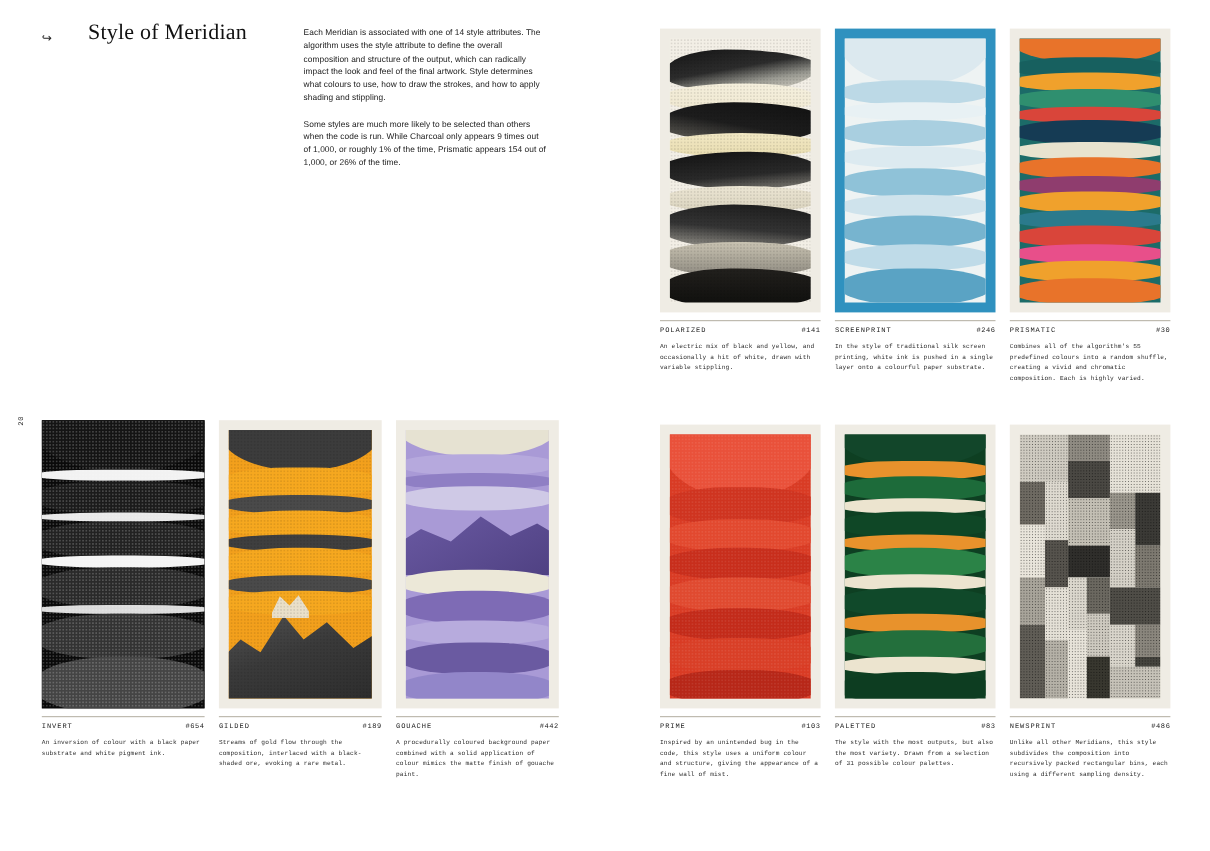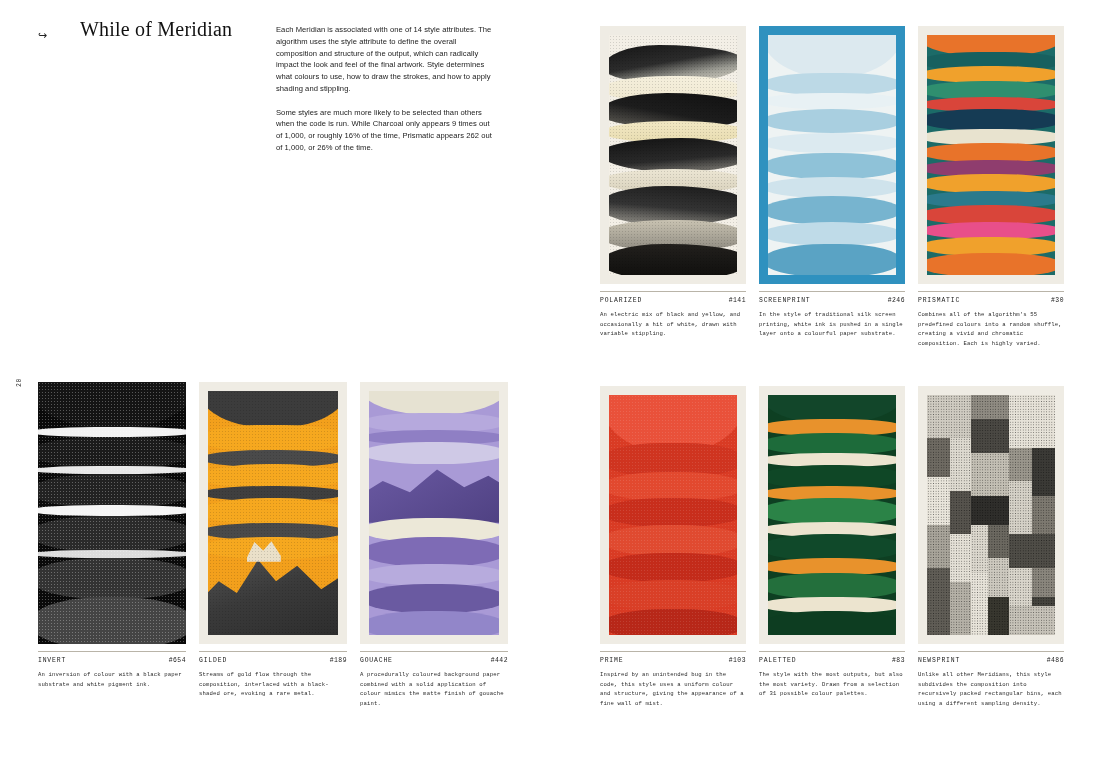--- a/index.html
+++ b/index.html
@@ -292,26 +292,26 @@
 </style>
 </head>
 <body>
 
 <div class="spread">
 
   <div class="page-left">
 
     <div class="header-row">
       <span class="arrow-icon">↪</span>
-      <div class="chapter-title">While of Meridian</div>
+      <div class="chapter-title">Style of Meridian</div>
     </div>
 
     <div class="intro-col">
       <p>Each Meridian is associated with one of 14 style attributes. The algorithm uses the style attribute to define the overall composition and structure of the output, which can radically impact the look and feel of the final artwork. Style determines what colours to use, how to draw the strokes, and how to apply shading and stippling.</p>
-      <p>Some styles are much more likely to be selected than others when the code is run. While Charcoal only appears 9 times out of 1,000, or roughly 16% of the time, Prismatic appears 262 out of 1,000, or 26% of the time.</p>
+      <p>Some styles are much more likely to be selected than others when the code is run. While Charcoal only appears 9 times out of 1,000, or roughly 1% of the time, Prismatic appears 154 out of 1,000, or 26% of the time.</p>
     </div>
 
     <div class="folio folio-left">20</div>
 
     <div class="grid grid-left-bottom">
 
       <div class="card big">
         <div class="art-frame frame-none" style="background:#0a0a0a;padding:0;">
           <div class="art art-invert">
             <div class="i1"></div>

